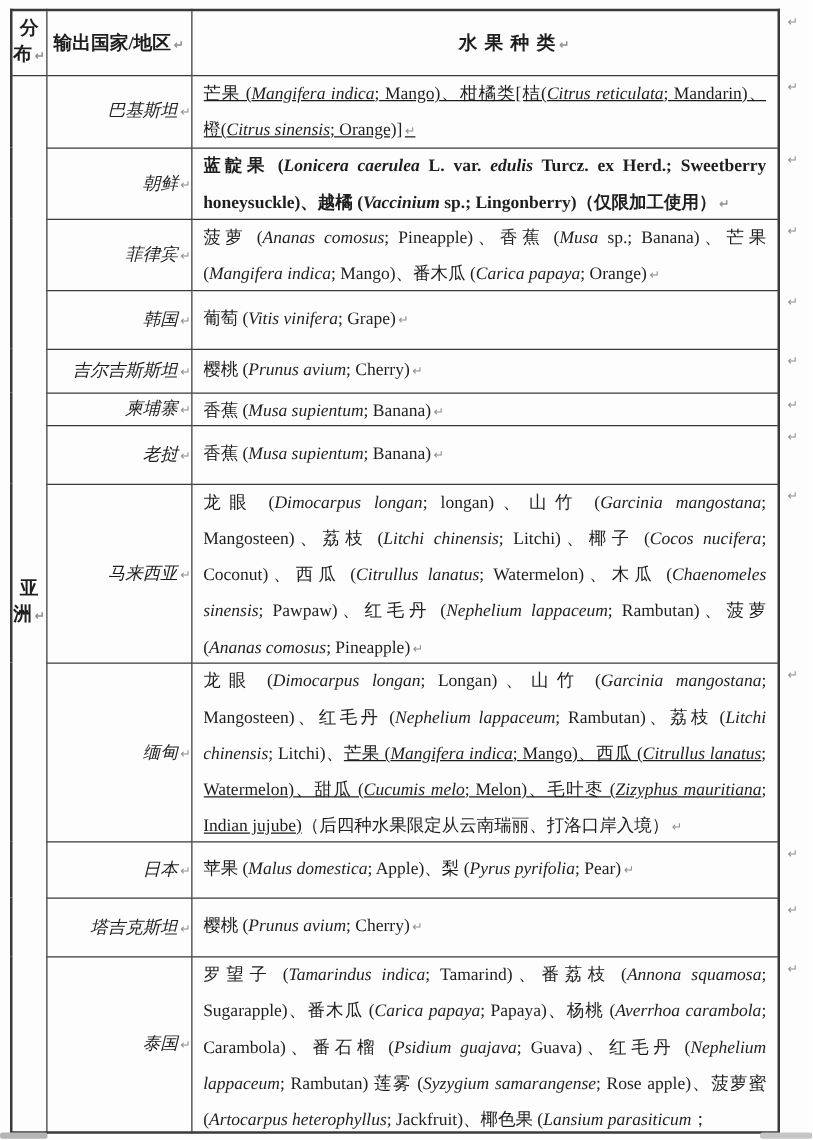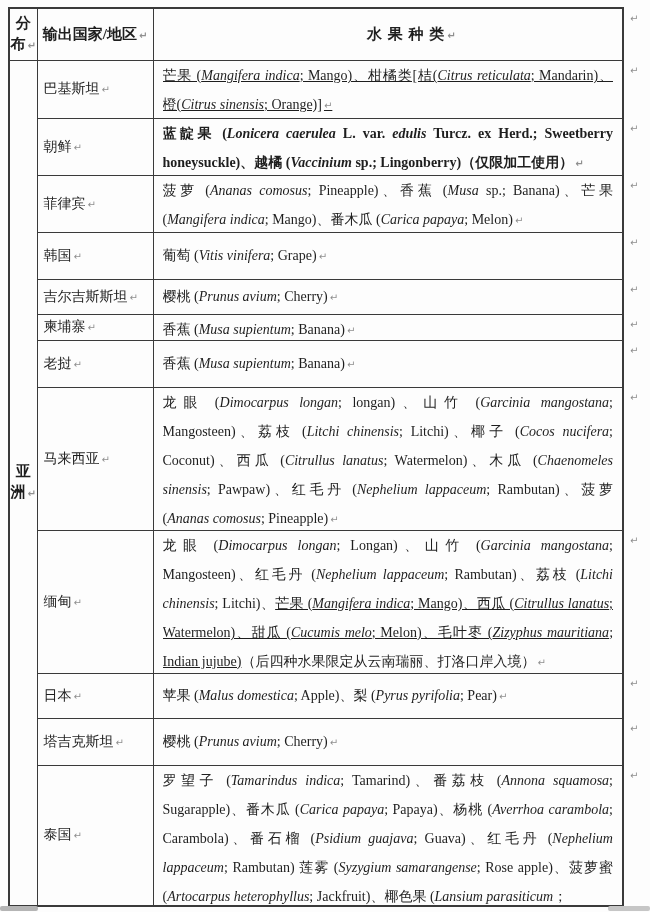--- a/index.html
+++ b/index.html
@@ -29,21 +29,21 @@
   th.hdr-region .vline { display:block; }
   th.hdr-fruit { letter-spacing:1px;padding-left:48px; }
 
   td.region-cell {
     text-align:center; font-weight:bold; font-size:15px;
     vertical-align:middle;
   }
   td.region-cell .vchar { display:block; line-height:21px; }
 
   td.country-cell {
-    padding-left:6px; font-size:14px; text-align:left;
+    padding-left:6px; font-size:14px; text-align:right;font-style:italic;
   }
 
   td.fruit-cell {
     padding:0 9px; font-size:14px; text-align:justify;
     line-height:29px; overflow:hidden;
   }
   td.fruit-cell .clip { overflow:hidden; }
 
   .run-i  { font-style:italic; }
   .run-u  { text-decoration:underline; }
@@ -98,21 +98,21 @@
         </tr>
         <tr style="height: 57px; padding-left: 18px;">
           <td class="country-cell"><span>朝鲜</span><span class="mark">↵</span></td>
           <td class="fruit-cell">
             <div class="clip" style="max-height: 55px; font-weight: bold;"><span>蓝靛果 (</span><span class="run-i">Lonicera caerulea</span><span> L. var. </span><span class="run-i">edulis</span><span> Turcz. ex Herd.; Sweetberry honeysuckle)、越橘 (</span><span class="run-i">Vaccinium</span><span> sp.; Lingonberry)（仅限加工使用）</span><span class="mark">↵</span></div>
           </td>
         </tr>
         <tr style="height: 57px;">
           <td class="country-cell"><span>菲律宾</span><span class="mark">↵</span></td>
           <td class="fruit-cell">
-            <div class="clip" style="max-height: 55px;"><span>菠萝 (</span><span class="run-i">Ananas comosus</span><span>; Pineapple)、香蕉 (</span><span class="run-i">Musa</span><span> sp.; Banana)、芒果 (</span><span class="run-i">Mangifera indica</span><span>; Mango)、番木瓜 (</span><span class="run-i">Carica papaya</span><span>; Melon)</span><span class="mark">↵</span></div>
+            <div class="clip" style="max-height: 55px;"><span>菠萝 (</span><span class="run-i">Ananas comosus</span><span>; Pineapple)、香蕉 (</span><span class="run-i">Musa</span><span> sp.; Banana)、芒果 (</span><span class="run-i">Mangifera indica</span><span>; Mango)、番木瓜 (</span><span class="run-i">Carica papaya</span><span>; Orange)</span><span class="mark">↵</span></div>
           </td>
         </tr>
         <tr style="height: 47px;">
           <td class="country-cell"><span>韩国</span><span class="mark">↵</span></td>
           <td class="fruit-cell">
             <div class="clip" style="max-height: 45px;"><span>葡萄 (</span><span class="run-i">Vitis vinifera</span><span>; Grape)</span><span class="mark">↵</span></div>
           </td>
         </tr>
         <tr style="height: 35px; padding-left: 12px;">
           <td class="country-cell"><span>吉尔吉斯斯坦</span><span class="mark">↵</span></td>

